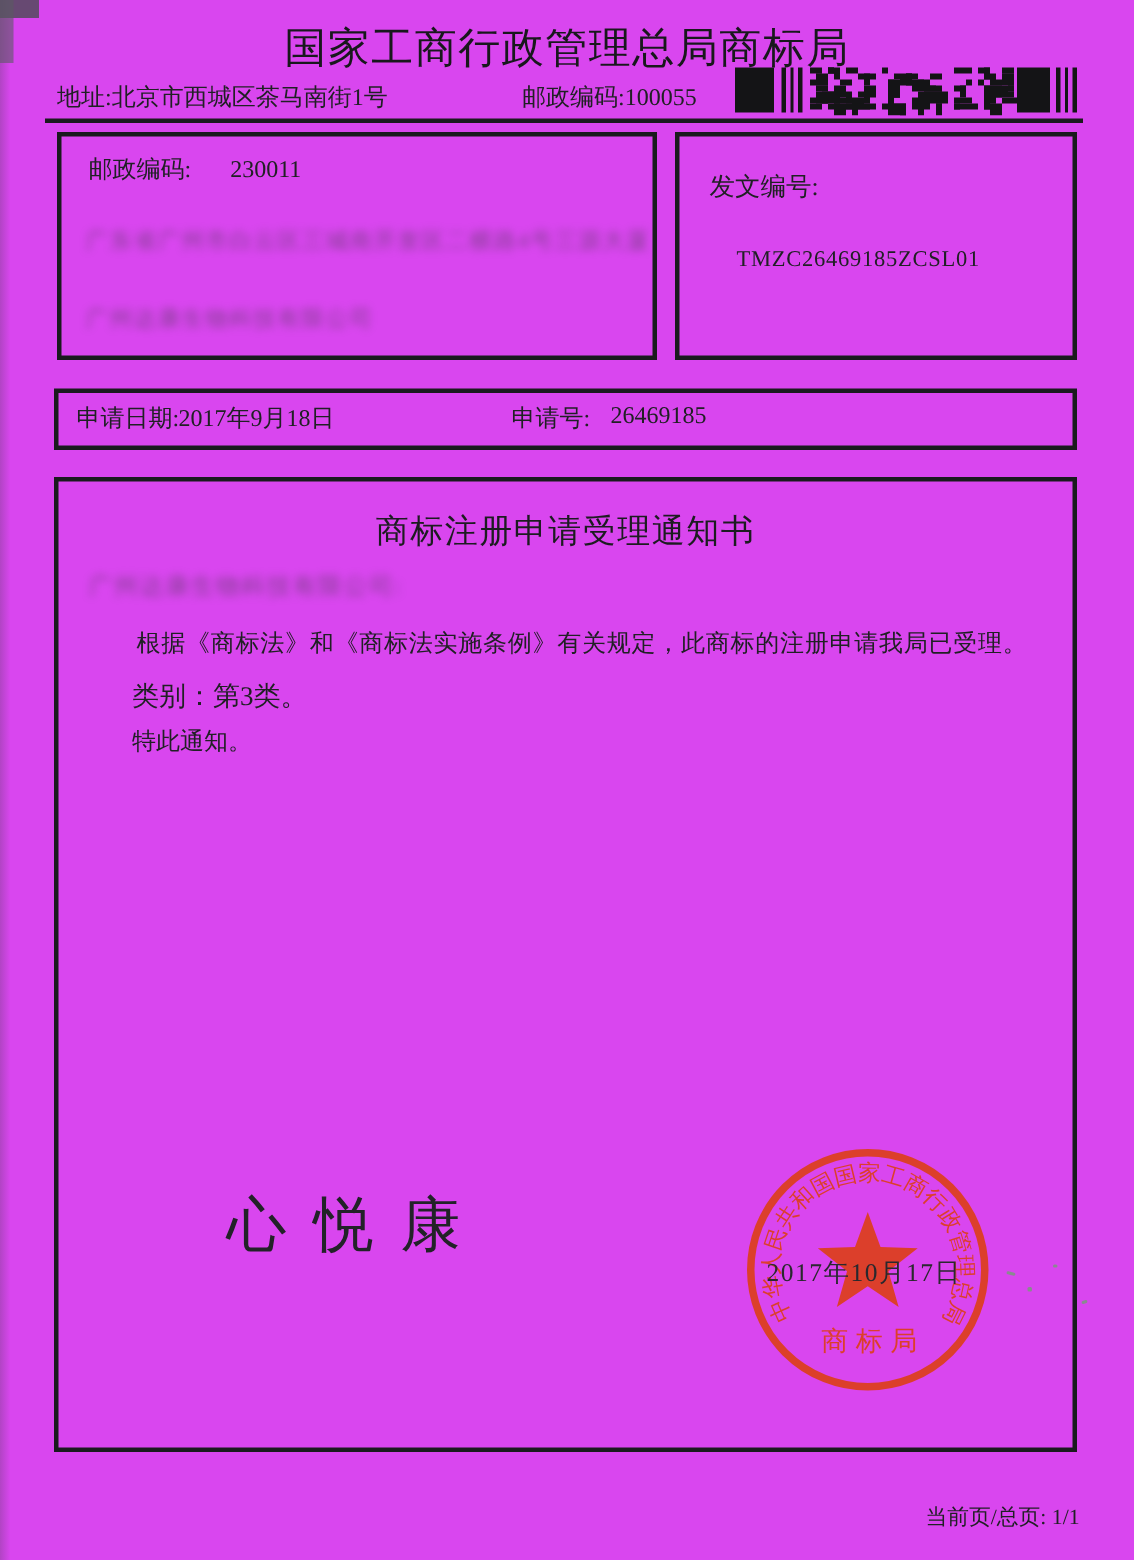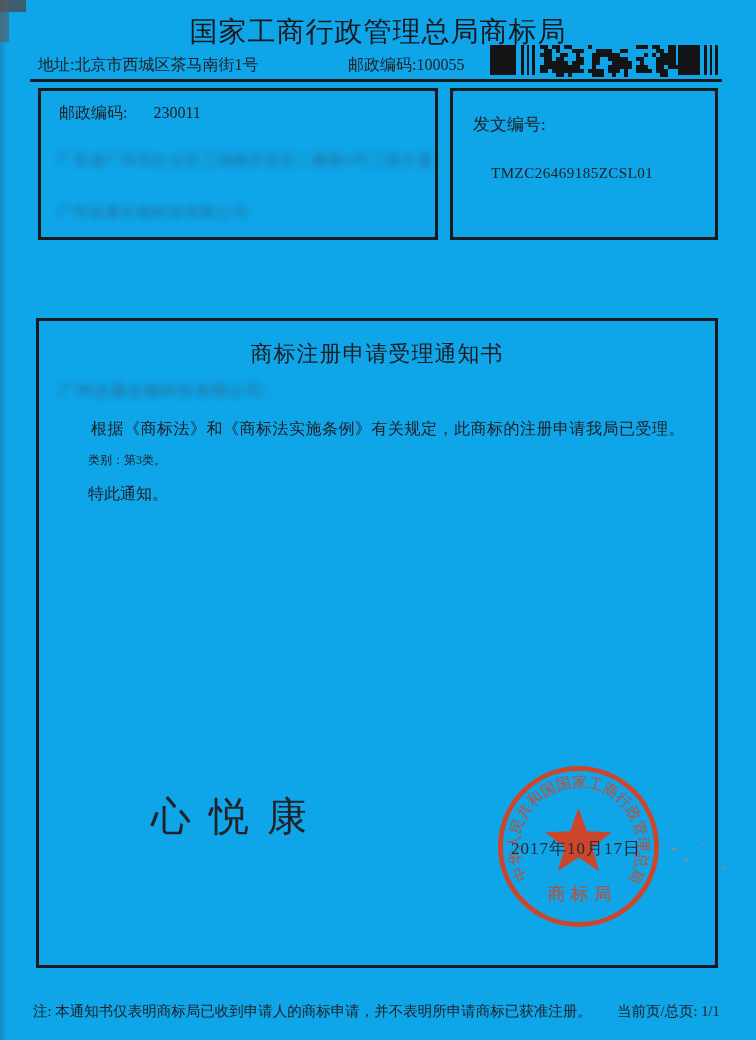--- a/index.html
+++ b/index.html
@@ -1,21 +1,21 @@
 <!DOCTYPE html>
 <html><head>
 <meta charset="utf-8">
 <style>
   * { margin:0; padding:0; box-sizing:border-box; }
   html,body { background:#d8d7dc; }
   .page {
     position:relative;
     width:756px; height:1040px;
     margin:0 auto;
-    background:#0ea5e9;
+    background:#d946ef;
     overflow:hidden;
     font-family:"Liberation Serif", serif;
     color:#202024;
   }
   
   .scan-edge-left { position:absolute; left:0; top:0; width:7px; height:1040px; background:linear-gradient(to right, rgba(60,60,70,.25), rgba(60,60,70,0)); }
   .scan-corner { position:absolute; left:0; top:0; width:26px; height:12px; background:#4a4a52; opacity:.8; }
   .scan-corner2 { position:absolute; left:0; top:0; width:9px; height:42px; background:#5a5a63; opacity:.6; }
 
   .doc-title {
@@ -45,21 +45,21 @@
   .docnum-value { position:absolute; left:38px; top:74px; font-size:15px; letter-spacing:.5px; }
 
   .meta-date-label { position:absolute; left:12px; top:7px; font-size:16px; }
   .meta-date-value { position:absolute; left:80px; top:7px; font-size:16px; }
   .meta-appno-label { position:absolute; left:302px; top:7px; font-size:16px; }
   .meta-appno-value { position:absolute; left:368px; top:7px; font-size:16px; }
 
   .notice-title { position:absolute; top:18px; left:0; width:100%; text-align:center; font-size:22px; letter-spacing:1px; color:#1c1c20; }
   .addressee { position:absolute; left:20px; top:60px; font-size:16px; letter-spacing:1px; }
   .para1 { position:absolute; left:52px; top:98px;  font-size:16px; letter-spacing:.5px; }
-  .para2 { position:absolute; left:49px; top:131px; font-size:12px; }
+  .para2 { position:absolute; left:49px; top:131px; font-size:18px; }
   .para3 { position:absolute; left:49px; top:163px; font-size:16px; }
 
   .trademark { position:absolute; left:112px; top:468px; font-size:40px; letter-spacing:18px; color:#222228; font-family:"Liberation Sans", sans-serif; }
 
   .seal-wrap { position:absolute; left:452px; top:438px; width:175px; height:175px; }
   .seal-date { position:absolute; left:472px; top:516px; font-size:17px; letter-spacing:1px; color:#29292e; }
   .speck { position:absolute; background:#8a8a90; border-radius:1px; }
   .speck1 { left:632px; top:527px; width:6px; height:2px; transform:rotate(14deg); }
   .speck2 { left:646px; top:537px; width:3px; height:3px; }
   .speck3 { left:663px; top:522px; width:3px; height:2px; }
@@ -226,20 +226,26 @@
     </div>
     <div class="sender-addr redact">广东省广州市白云区三城南开发区二横路4号三源大厦</div>
     <div class="sender-name redact">广州达康生物科技有限公司</div>
   </div>
 
   <div class="box docnum-box">
     <div class="docnum-label">发文编号:</div>
     <div class="docnum-value">TMZC26469185ZCSL01</div>
   </div>
 
+  <div class="box meta-box">
+    <span class="meta-date-label">申请日期:</span>
+    <span class="meta-date-value">2017年9月18日</span>
+    <span class="meta-appno-label">申请号:</span>
+    <span class="meta-appno-value">26469185</span>
+  </div>
 
   <div class="box main-box">
     <div class="notice-title">商标注册申请受理通知书</div>
     <div class="addressee redact">广州达康生物科技有限公司:</div>
     <div class="para1">根据《商标法》和《商标法实施条例》有关规定，此商标的注册申请我局已受理。</div>
     <div class="para2">类别：第3类。</div>
     <div class="para3">特此通知。</div>
 
     <div class="trademark">心悦康</div>
 
@@ -255,19 +261,18 @@
       </g>
     </svg>
     <div class="seal-date">2017年10月17日</div>
 
     <span class="speck speck1"></span>
     <span class="speck speck2"></span>
     <span class="speck speck3"></span>
     <span class="speck speck4"></span>
   </div>
 
-  <div class="note">注: 本通知书仅表明商标局已收到申请人的商标申请，并不表明所申请商标已获准注册。</div>
   <div class="page-indicator">
     <span>当前页/总页:</span>
     <span>1/1</span>
   </div>
 
 </div>
 
 </body></html>

